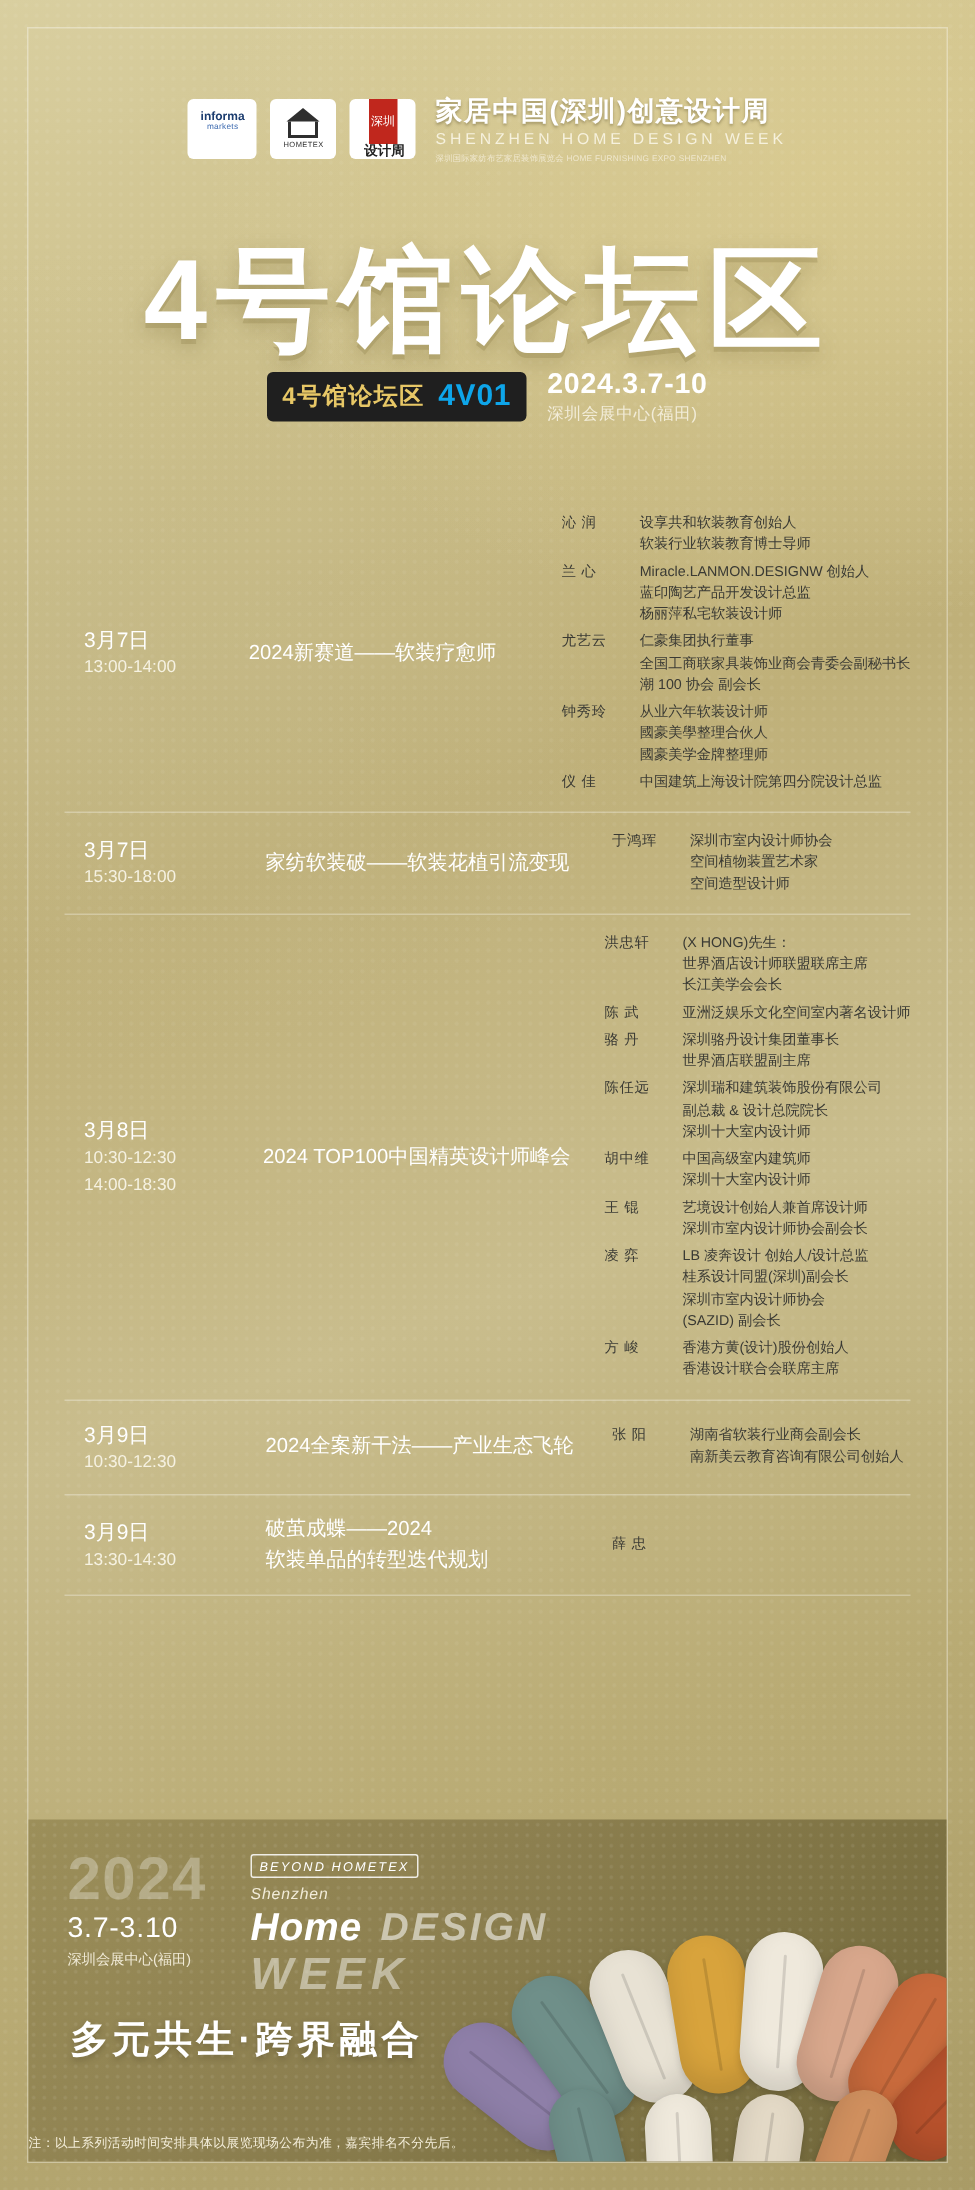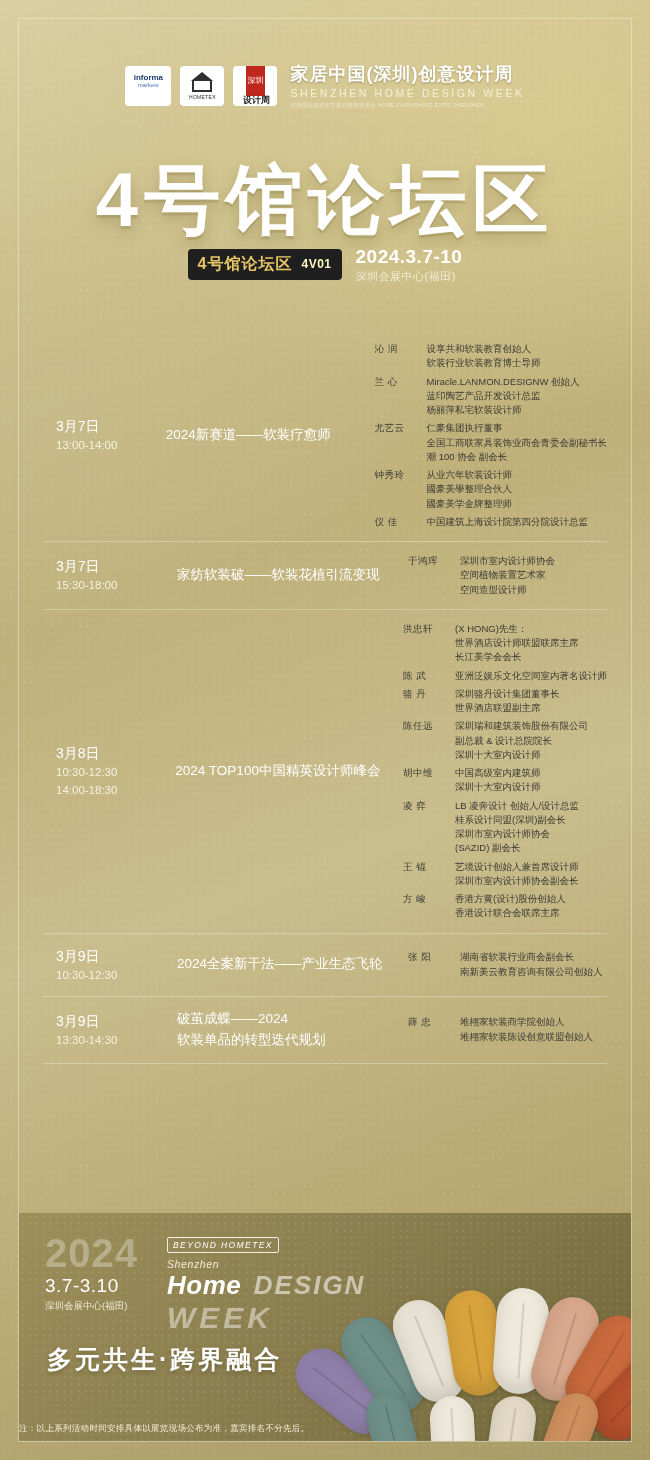--- a/index.html
+++ b/index.html
@@ -156,21 +156,21 @@
   }
   .hallchip {
     display: flex;
     align-items: center;
     background: #1f1f1f;
     border-radius: 4px;
     padding: 5px 10px;
     gap: 9px;
   }
   .hallchip .c1 { color: #e7c766; font-size: 16px; font-weight: bold; letter-spacing: 1px;}
-  .hallchip .c2 { color: #fef9c3; font-size: 12px; font-weight: bold; letter-spacing: .5px;}
+  .hallchip .c2 { color: #0ea5e9; font-size: 20px; font-weight: bold; letter-spacing: .5px;}
   .datecol { line-height: 1.15; }
   .datecol .d1 { color: #ffffff; font-size: 19px; font-weight: bold; letter-spacing: .5px;}
   .datecol .d2 { color: #f2ecd8; font-size: 11px; letter-spacing: .5px; margin-top: 2px;}
 
   
   .table {
     position: absolute;
     top: 330px;
     left: 43px;
     width: 564px;
@@ -494,33 +494,33 @@
               </div>
             </div>
             <div class="gitem">
               <div class="gname">胡中维</div>
               <div class="gdesc">
                 <div>中国高级室内建筑师</div>
                 <div>深圳十大室内设计师</div>
               </div>
             </div>
             <div class="gitem">
+              <div class="gname">王  锟</div>
+              <div class="gdesc">
+                <div>艺境设计创始人兼首席设计师</div>
+                <div>深圳市室内设计师协会副会长</div>
+              </div>
+            </div>
+            <div class="gitem">
               <div class="gname">凌  弈</div>
               <div class="gdesc">
                 <div>LB 凌奔设计 创始人/设计总监</div>
                 <div>桂系设计同盟(深圳)副会长</div>
                 <div>深圳市室内设计师协会</div>
                 <div>(SAZID) 副会长</div>
-              </div>
-            </div>
-            <div class="gitem">
-              <div class="gname">王  锟</div>
-              <div class="gdesc">
-                <div>艺境设计创始人兼首席设计师</div>
-                <div>深圳市室内设计师协会副会长</div>
               </div>
             </div>
             <div class="gitem">
               <div class="gname">方  峻</div>
               <div class="gdesc">
                 <div>香港方黄(设计)股份创始人</div>
                 <div>香港设计联合会联席主席</div>
               </div>
             </div>
           </div>
@@ -548,24 +548,20 @@
             <div>3月9日</div>
             <div class="t2">13:30-14:30</div>
           </div>
           <div class="col-topic">
             <div>破茧成蝶——2024</div>
             <div>软装单品的转型迭代规划</div>
           </div>
           <div class="col-guest">
             <div class="gitem">
               <div class="gname">薛  忠</div>
-              <div class="gdesc">
-                <div>堆栩家软装商学院创始人</div>
-                <div>堆栩家软装陈设创意联盟创始人</div>
-              </div>
             </div>
           </div>
         </div>
       </div>
   </div>
 
   <div class="footer">
     <div class="f-left">
       <div class="f-2024">2024</div>
       <div class="f-date">3.7-3.10</div>

